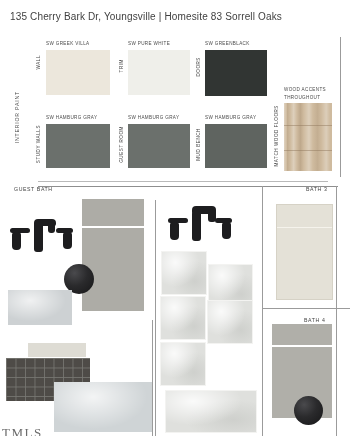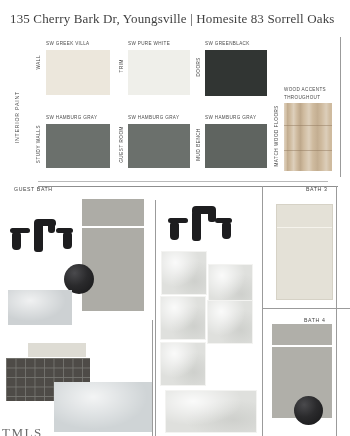--- a/index.html
+++ b/index.html
@@ -14,25 +14,24 @@
     font-family: "Liberation Sans", sans-serif;
     color: #3a3a3a;
     position: relative;
   }
 
   
   #board-title {
     position: absolute;
     left: 10px;
     top: 11px;
-    font-size: 13px;
+    font-size: 10px;
     letter-spacing: 0.15px;
     color: #3f3f3f;
     white-space: nowrap;
-    font-family: Liberation Serif, serif;
   }
 
   
   #paint-section {
     position: absolute;
     left: 0;
     top: 33px;
     width: 350px;
     height: 148px;
   }

